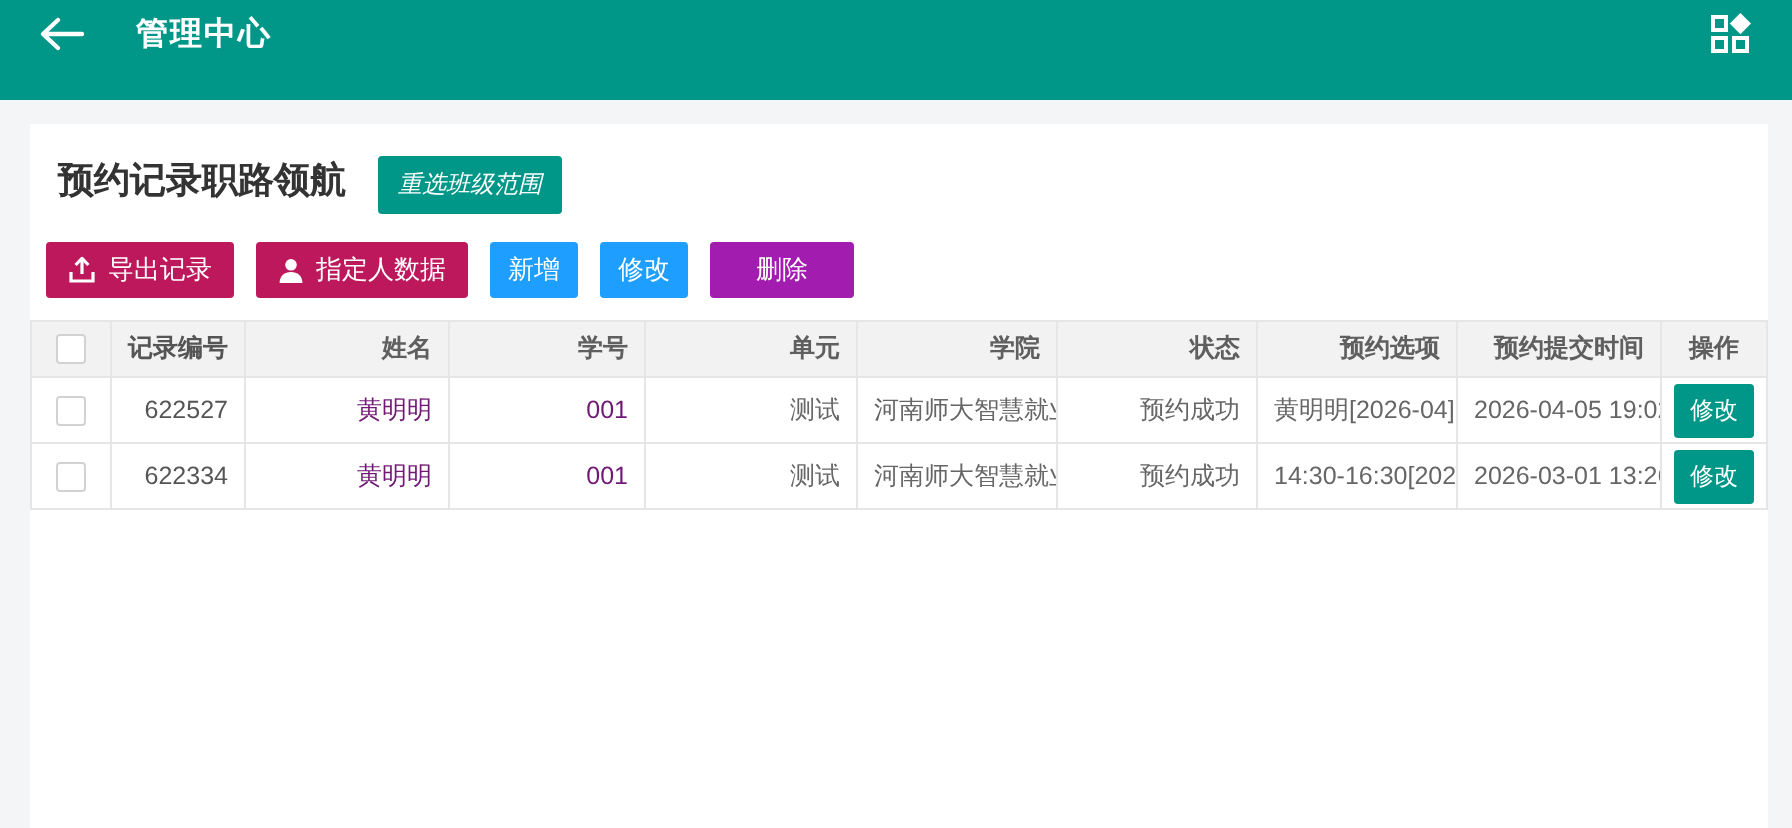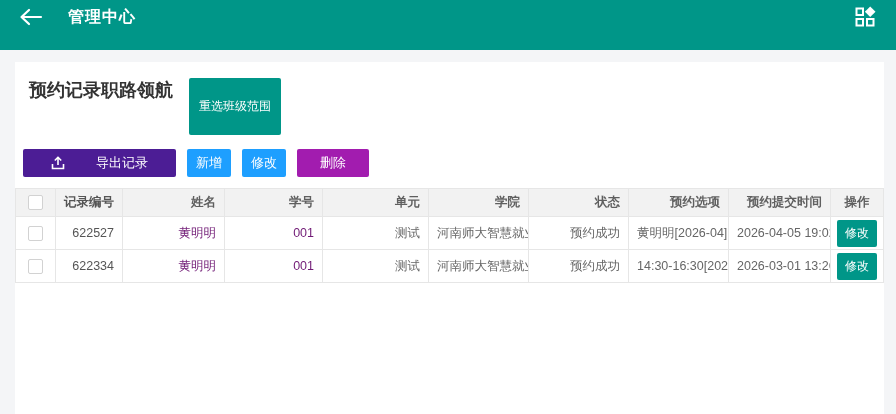--- a/index.html
+++ b/index.html
@@ -55,22 +55,23 @@
     font-weight: bold;
     color: #333333;
   }
   .reselect-btn {
     margin-left: 16px;
     background: #009688;
     color: #ffffff;
     border: none;
     border-radius: 2px;
     font-size: 12px;
-    padding: 20px 10px;
-    cursor: pointer;
+    padding: 6px 10px;
+    cursor: pointer;
+    font-style: italic;
   }
 
   
   .toolbar {
     display: flex;
     align-items: center;
     gap: 11px;
     padding: 2px 8px 11px 8px;
   }
   .btn {
@@ -78,21 +79,21 @@
     border: none;
     border-radius: 2px;
     color: #ffffff;
     font-size: 13px;
     display: inline-flex;
     align-items: center;
     cursor: pointer;
     white-space: nowrap;
   }
   .btn .ico { margin-right: 6px; display: inline-flex; }
-  .btn-teal { background: #4c1d95; padding: 0 28px; gap: 25px; }
+  .btn-teal { background: #be185d; padding: 0 11px; }
   .btn-blue { background: #1E9FFF; padding: 0 9px; }
   .btn-red  { background: #a21caf; padding: 0 23px; }
 
   
   table {
     width: 100%;
     border-collapse: collapse;
     table-layout: fixed;
     font-size: 12.5px;
   }
@@ -173,20 +174,29 @@
       <span class="ico">
         <svg width="14" height="14" viewBox="0 0 14 14">
           <path d="M7 9 V1.5" stroke="#ffffff" stroke-width="1.6" fill="none"></path>
           <path d="M3.8 4.5 L7 1.2 L10.2 4.5" stroke="#ffffff" stroke-width="1.6" fill="none" stroke-linejoin="round"></path>
           <path d="M1.5 8 V12.5 H12.5 V8" stroke="#ffffff" stroke-width="1.6" fill="none"></path>
         </svg>
       </span>
       <span>导出记录</span>
     </button>
 
+    <button class="btn btn-teal">
+      <span class="ico">
+        <svg width="13" height="13" viewBox="0 0 13 13">
+          <circle cx="6.5" cy="3.4" r="2.9" fill="#ffffff"></circle>
+          <path d="M0.8 12.5 C0.8 8.8 3.3 7 6.5 7 C9.7 7 12.2 8.8 12.2 12.5 Z" fill="#ffffff"></path>
+        </svg>
+      </span>
+      <span>指定人数据</span>
+    </button>
 
     <button class="btn btn-blue">新增</button>
     <button class="btn btn-blue">修改</button>
     <button class="btn btn-red">删除</button>
   </div>
 
   <table>
     <colgroup>
       <col style="width:40px">
         <col style="width:67px">

